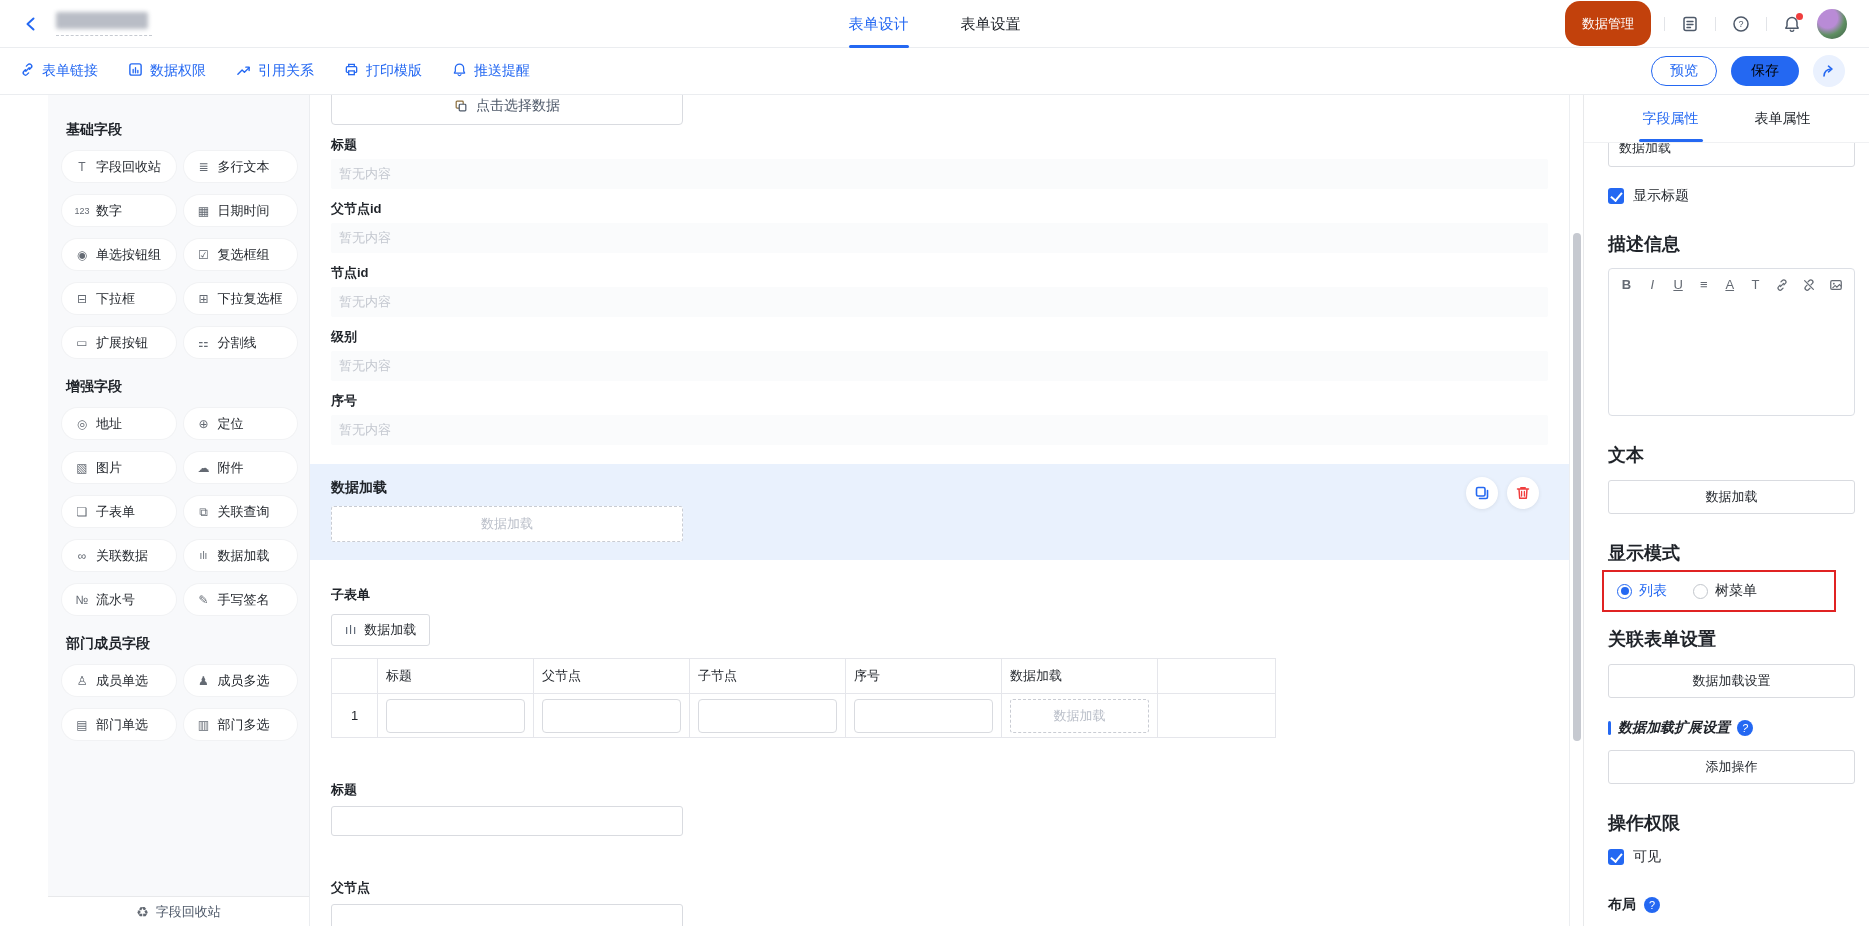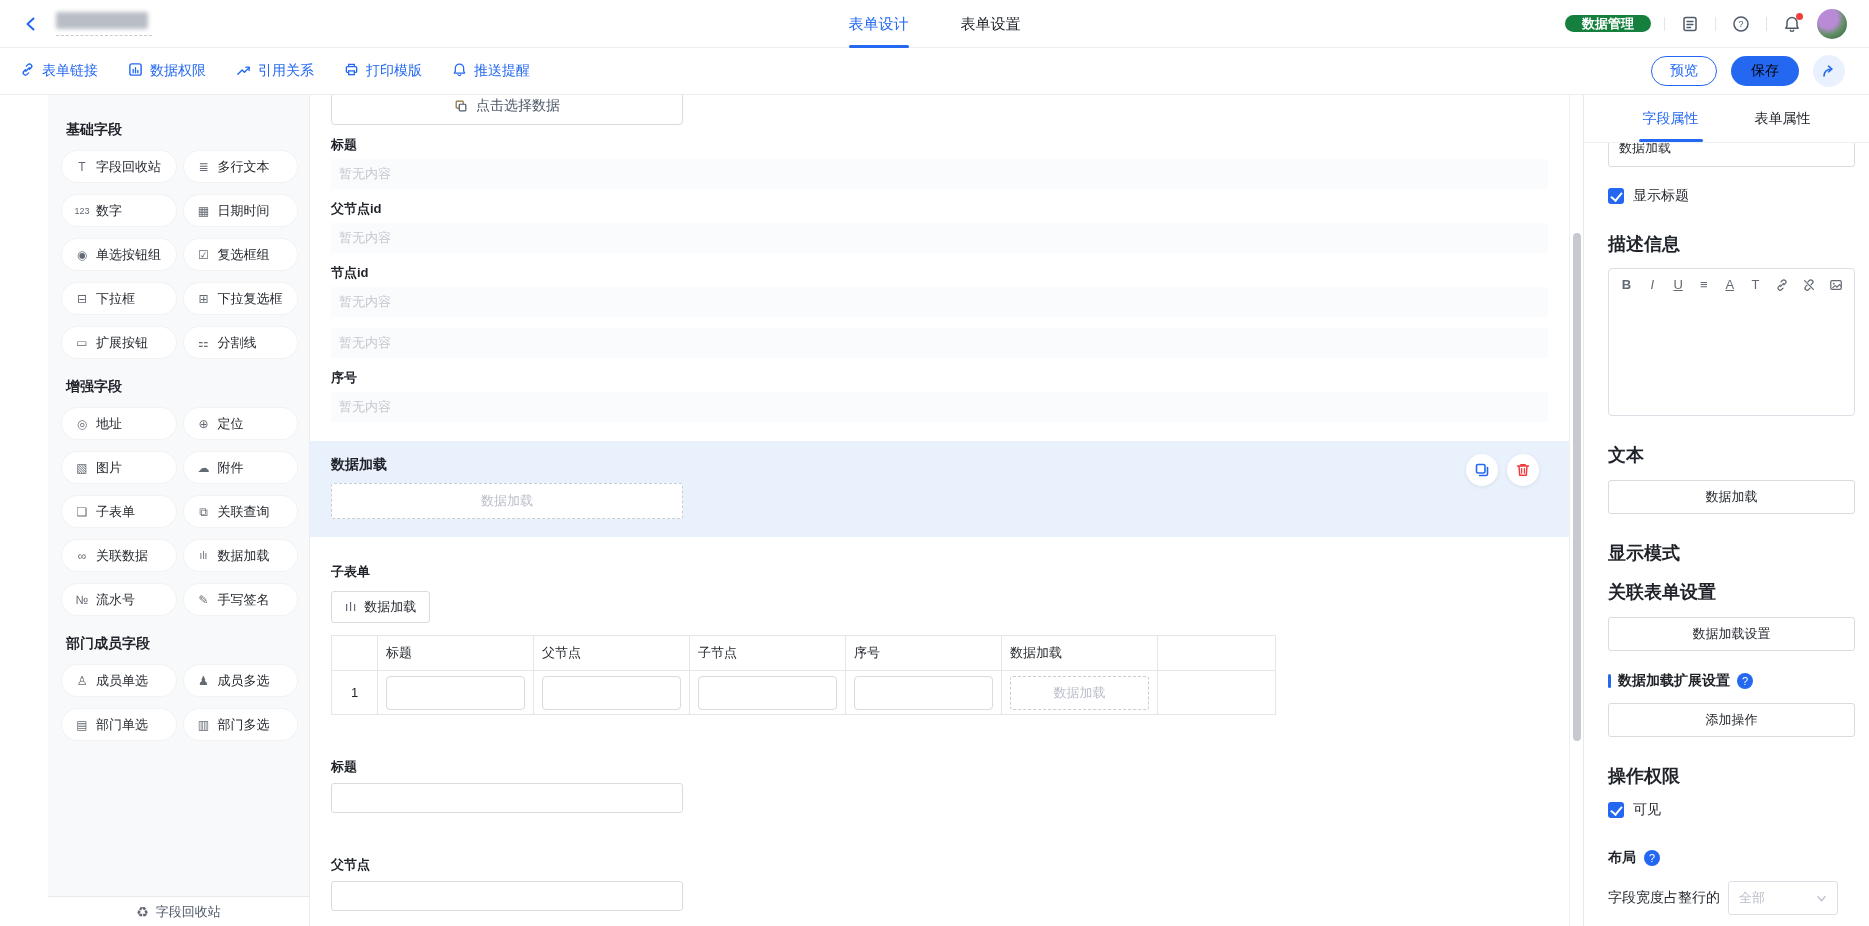--- a/index.html
+++ b/index.html
@@ -12,21 +12,21 @@
   .hdr-left { display:flex; align-items:center; padding-left:18px; width:420px; }
   .back { width:26px; height:26px; display:flex; align-items:center; justify-content:center; cursor:pointer; color:#2468F2; }
   .title-blur { margin-left:12px; width:92px; height:17px; background:#b9bdc6; border-radius:2px; filter:blur(2px); }
   .title-wrap { display:flex; flex-direction:column; }
   .title-underline { margin-left:12px; margin-top:6px; width:96px; border-bottom:1px dashed #c6cad1; }
   .hdr-tabs { position:absolute; left:0; right:0; top:0; height:48px; display:flex; justify-content:center; gap:52px; pointer-events:none; }
   .hdr-tab { pointer-events:auto; position:relative; display:flex; align-items:center; font-size:15px; color:#1f2329; cursor:pointer; }
   .hdr-tab.active { color:#2468F2; }
   .hdr-tab.active::after { content:""; position:absolute; left:0; right:0; bottom:0; height:3px; background:#2468F2; border-radius:2px; }
   .hdr-right { margin-left:auto; display:flex; align-items:center; gap:13px; padding-right:22px; }
-  .pill-green { background:#15803d; color:#fff; font-size:13px; border:none; border-radius:15px; height:17px; padding:0 17px; cursor:pointer;font-weight:bold; }
+  .pill-green { background:#c2410c; color:#fff; font-size:13px; border:none; border-radius:15px; height:45px; padding:0 17px; cursor:pointer; }
   .vsep { width:1px; height:14px; background:#e2e4e8; }
   .icon-btn { width:24px; height:24px; display:flex; align-items:center; justify-content:center; color:#4e5969; cursor:pointer; position:relative; }
   .red-dot { position:absolute; top:1px; right:1px; width:7px; height:7px; border-radius:50%; background:#f03e3e; }
   .avatar { width:30px; height:30px; border-radius:50%; cursor:pointer;
     background:radial-gradient(circle at 35% 30%, #b98bd6 0 35%, #5f8f62 60%, #3c5a46 100%); }
 
   
   .tb { height:47px; display:flex; align-items:center; border-bottom:1px solid #ebedf0; background:#fff; padding-left:20px; flex:none; }
   .tb-item { display:flex; align-items:flex-start; gap:7px; color:#2468F2; font-size:14px; margin-right:30px; cursor:pointer; }
   .tb-right { margin-left:auto; display:flex; align-items:center; gap:14px; padding-right:24px; }
@@ -102,21 +102,21 @@
   .ed-ico.u { text-decoration:underline; }
   .ed-area { height:106px; cursor:text; }
   .p-input-center { margin-top:13px; width:100%; height:34px; border:1px solid #d9dbe0; border-radius:3px; background:#fff; display:flex; align-items:center; justify-content:center; font-size:13px; color:#1f2329; cursor:text; }
   .radio-wrap { margin:5px 0 0 -6px; width:234px; height:42px; border:2px solid #E02323; display:flex; align-items:center; padding-left:13px; gap:26px; }
   .radio-opt { display:flex; align-items:center; gap:7px; cursor:pointer; font-size:14px; }
   .radio-opt.sel { color:#2468F2; }
   .radio-opt .rdo { width:15px; height:15px; border-radius:50%; border:1px solid #c2c6cc; background:#fff; flex:none; }
   .radio-opt.sel .rdo { border:1.5px solid #2468F2; position:relative; }
   .radio-opt.sel .rdo::after { content:""; position:absolute; inset:2.5px; border-radius:50%; background:#2468F2; }
   .p-btn { margin-top:13px; width:100%; height:34px; border:1px solid #d9dbe0; border-radius:3px; background:#fff; font-size:13px; color:#1f2329; cursor:pointer; }
-  .ext-hdr { margin-top:21px; display:flex; align-items:center; gap:7px; }
+  .ext-hdr { margin-top:21px; display:flex; align-items:center; gap:7px;font-style:italic; }
   .ext-bar { width:3px; height:14px; background:#2468F2; border-radius:2px; }
   .ext-hdr b { font-size:14px; color:#1f2329; }
   .help-ico { width:16px; height:16px; border-radius:50%; background:#2468F2; color:#fff; font-size:11px; display:flex; align-items:center; justify-content:center; cursor:pointer; }
   .layout-hdr { margin-top:30px; display:flex; align-items:center; gap:8px; }
   .layout-hdr b { font-size:14px; }
   .layout-row { margin-top:14px; display:flex; align-items:center; gap:8px; }
   .layout-row .lr-label { font-size:14px; color:#1f2329; white-space:nowrap; }
   .select-box { width:110px; height:34px; border:1px solid #dcdfe5; border-radius:3px; display:flex; align-items:center; justify-content:space-between; padding:0 10px; color:#b9bec8; font-size:13px; cursor:pointer; background:#fff; }
   svg { display:block; }
 </style>
@@ -352,20 +352,21 @@
         </div>
         <div class="cfield">
           <div class="c-label">父节点id</div>
           <div class="c-display">暂无内容</div>
         </div>
         <div class="cfield">
           <div class="c-label">节点id</div>
           <div class="c-display">暂无内容</div>
         </div>
         <div class="cfield">
+          <div class="c-label">级别</div>
           <div class="c-display">暂无内容</div>
         </div>
         <div class="cfield">
           <div class="c-label">序号</div>
           <div class="c-display">暂无内容</div>
         </div>
 
         <div class="sel-section">
           <div class="sel-label">数据加载</div>
           <div class="sel-dash">数据加载</div>
@@ -475,20 +476,30 @@
                 </svg>
             </span>
           </div>
           <div class="ed-area"></div>
         </div>
 
         <div class="p-label">文本</div>
         <div class="p-input-center">数据加载</div>
 
         <div class="p-label">显示模式</div>
+        <div class="radio-wrap">
+          <div class="radio-opt sel">
+            <span class="rdo"></span>
+            <span>列表</span>
+          </div>
+          <div class="radio-opt">
+            <span class="rdo"></span>
+            <span>树菜单</span>
+          </div>
+        </div>
 
         <div class="p-label" style="margin-top:15px">关联表单设置</div>
         <button class="p-btn">数据加载设置</button>
 
         <div class="ext-hdr">
           <span class="ext-bar"></span>
           <b>数据加载扩展设置</b>
           <span class="help-ico">?</span>
         </div>
         <button class="p-btn">添加操作</button>

